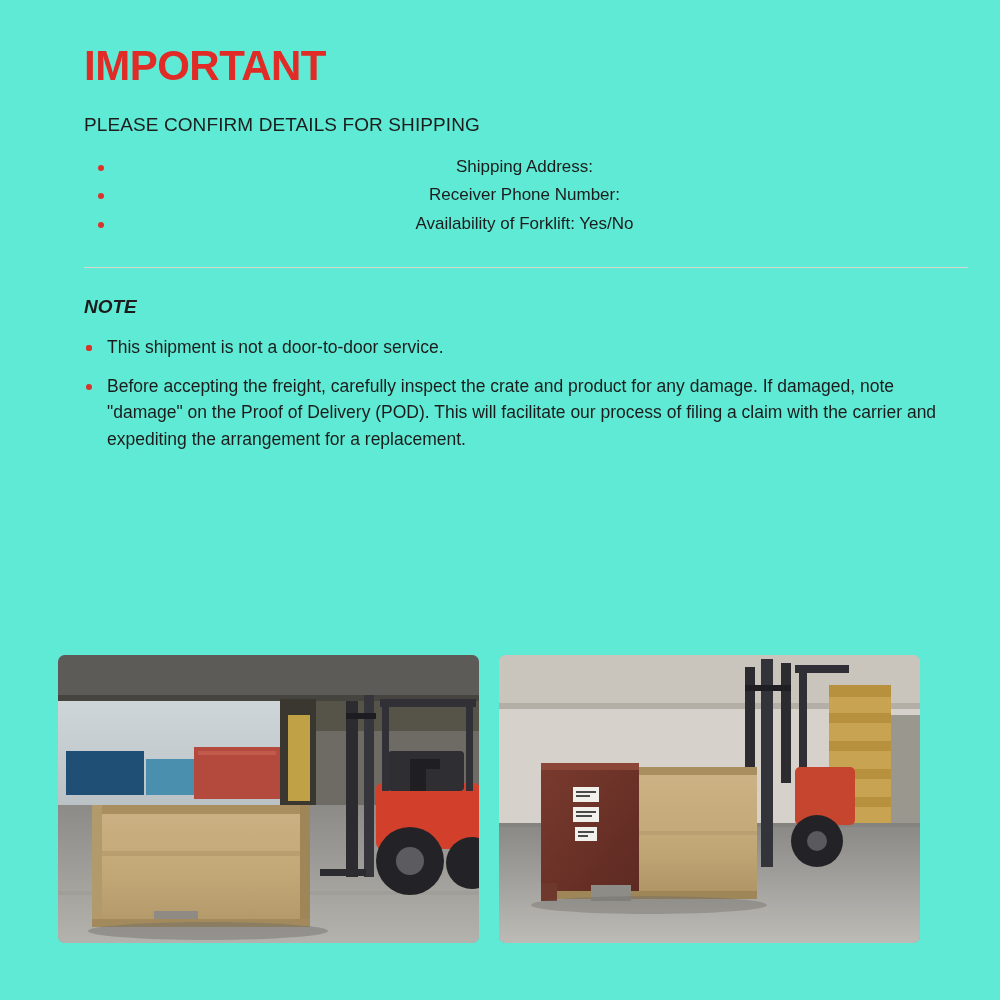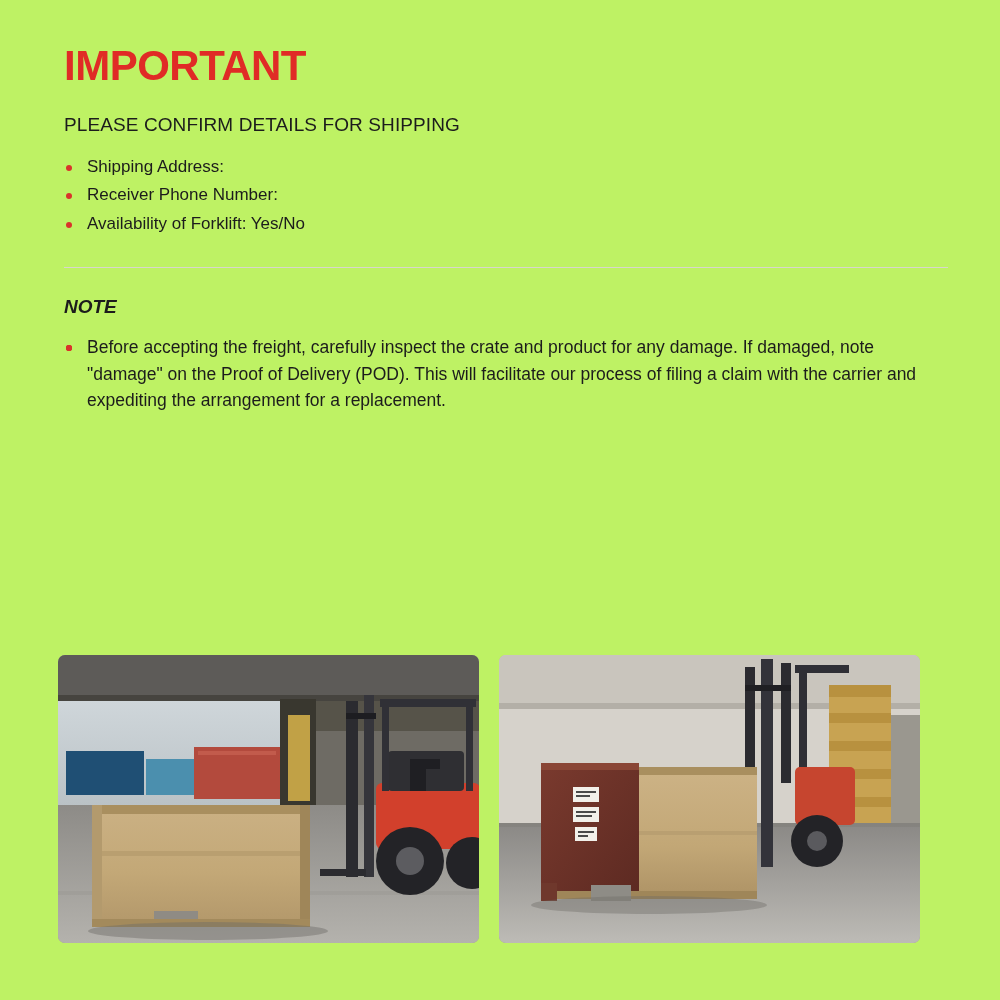--- a/index.html
+++ b/index.html
@@ -12,42 +12,43 @@
     background: #f5f4ef;
     font-family: "Liberation Sans", sans-serif;
     color: #1c1c1c;
     overflow: hidden;
   }
   .page {
     position: relative;
     width: 1000px;
     height: 1000px;
     box-sizing: border-box;
-    padding: 44px 58px 0 64px;
-    background: #bef264;
+    padding: 44px 58px 0 84px;
+    background: #5eead4;
   }
   .headline {
     font-size: 42px;
     line-height: 1.05;
     font-weight: bold;
     color: #e02b26;
     letter-spacing: -0.5px;
     margin: 0 0 26px 0;
   }
   .subhead {
     font-size: 19px;
     font-weight: normal;
     color: #1c1c1c;
     margin: 0 0 18px 0;
     letter-spacing: 0.1px;
   }
   ul.bullets {
     list-style: none;
-    margin: 0;
+    margin: 12px;
     padding: 0;
+    text-align: center;
   }
   ul.bullets li {
     position: relative;
     padding-left: 23px;
     font-size: 17px;
     line-height: 1.55;
     color: #1c1c1c;
     margin-bottom: 2px;
   }
   ul.bullets li .dot {
@@ -141,20 +142,21 @@
   <hr class="divider">
 
   <h2 class="note-title">NOTE</h2>
 
   <ul class="note-list">
     <li>
       <span class="dot"></span>
     </li>
     <li>
       <span class="dot"></span>
+      <span>This shipment is not a door-to-door service.</span>
     </li>
     <li>
       <span class="dot"></span>
       <span>Before accepting the freight, carefully inspect the crate and product for any damage. If damaged, note "damage" on the Proof of Delivery (POD). This will facilitate our process of filing a claim with the carrier and expediting the arrangement for a replacement.</span>
     </li>
   </ul>
 
   <div class="photos">
 
     <div class="photo">

